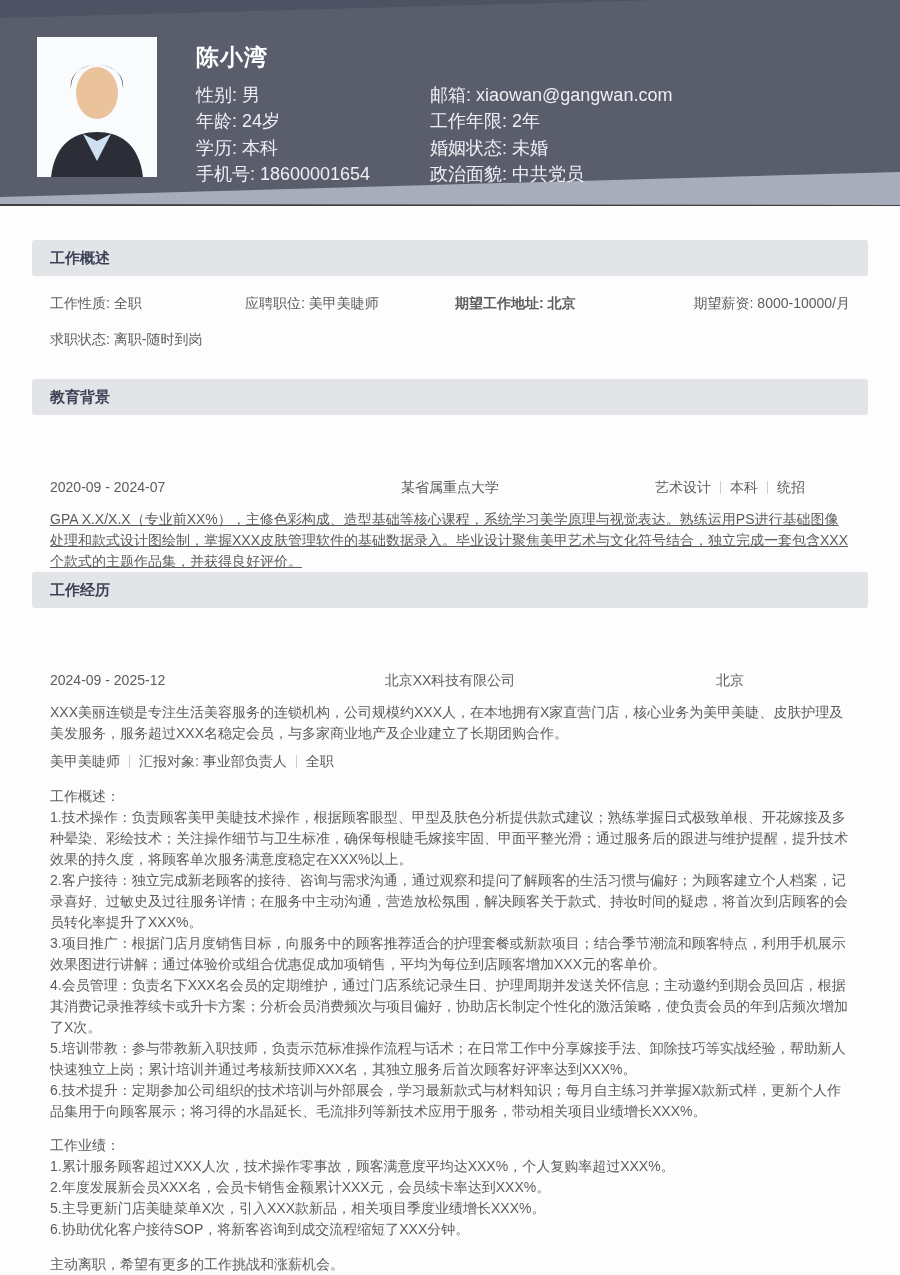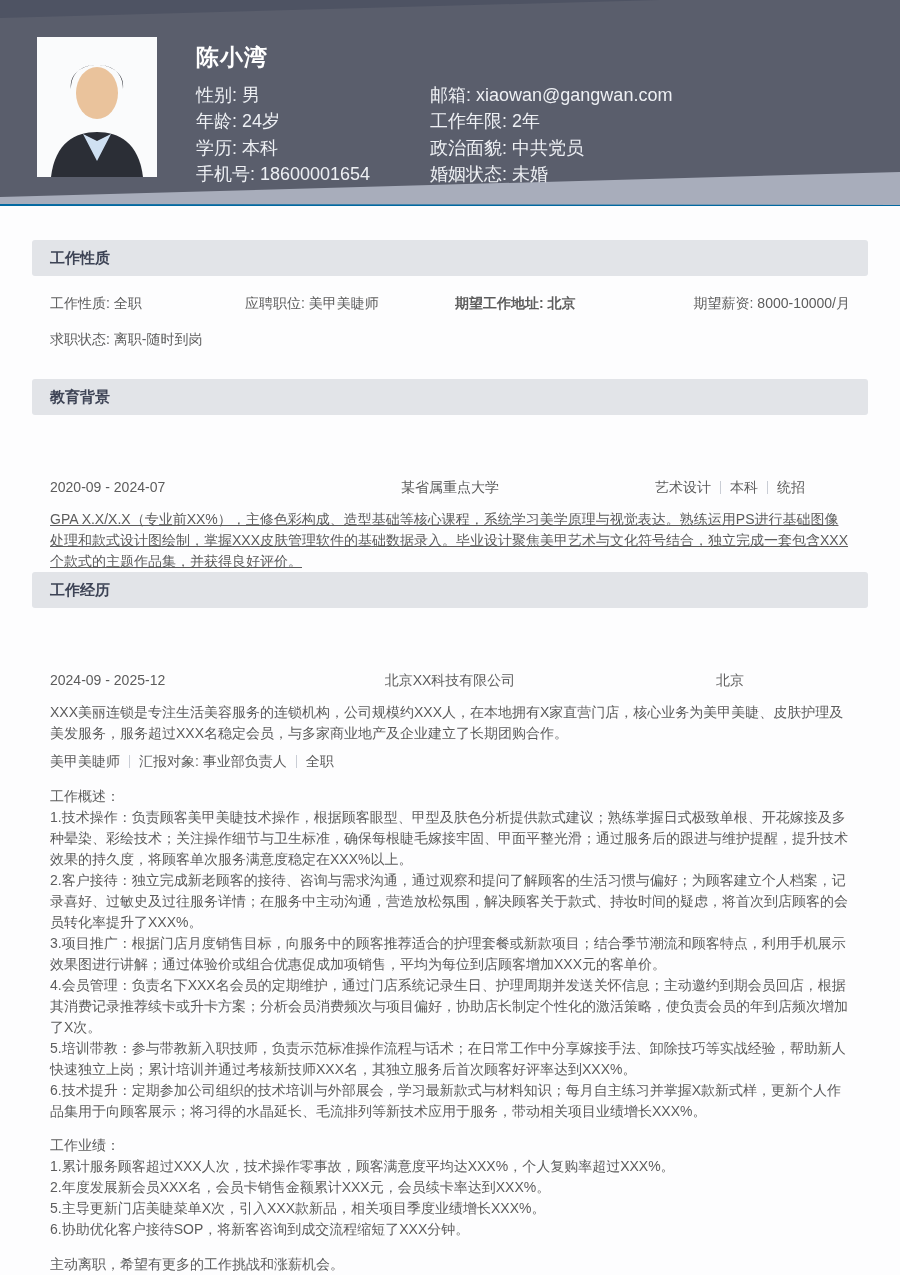--- a/index.html
+++ b/index.html
@@ -5,21 +5,21 @@
   html, body { margin: 0; padding: 0; }
   body {
     width: 900px; height: 1275px;
     overflow: hidden;
     background: var(--page-bg, #fdfdfe);
     font-family: "Liberation Sans", "DejaVu Sans", sans-serif;
     color: var(--body-text, #5c5c5c);
   }
 
   
-  .header { position: relative; height: 206px; background: #0369a1; }
+  .header { position: relative; height: 206px; background: #404040; }
   .header-main {
     position: absolute; inset: 0;
     background: var(--header-bg, #5a5e6c);
     clip-path: polygon(0 0, 100% 0, 100% 173px, 0 200px);
   }
   .header-wedge {
     position: absolute; inset: 0;
     background: var(--header-wedge, #4e5363);
     clip-path: polygon(0 0, 660px 0, 0 18px);
   }
@@ -107,28 +107,28 @@
   <div class="hcols">
     <div class="hcol-left">
       <div class="hfield"><span>性别: </span><span>男</span></div>
       <div class="hfield"><span>年龄: </span><span>24岁</span></div>
       <div class="hfield"><span>学历: </span><span>本科</span></div>
       <div class="hfield"><span>手机号: </span><span>18600001654</span></div>
     </div>
     <div class="hcol-right">
       <div class="hfield"><span>邮箱: </span><span>xiaowan@gangwan.com</span></div>
       <div class="hfield"><span>工作年限: </span><span>2年</span></div>
+      <div class="hfield"><span>婚姻状态: </span><span>未婚</span></div>
       <div class="hfield"><span>政治面貌: </span><span>中共党员</span></div>
-      <div class="hfield"><span>婚姻状态: </span><span>未婚</span></div>
     </div>
   </div>
 </div>
 
 <div class="bar bar-intent">
-  <span class="bar-title">工作性质</span>
+  <span class="bar-title">工作概述</span>
 </div>
 <div class="intent-row1">
   <span class="g1"><span>工作性质: </span><span>全职</span></span>
   <span class="g2"><span>应聘职位: </span><span>美甲美睫师</span></span>
   <span class="g3"><span>期望工作地址: </span><span>北京</span></span>
   <span class="g4"><span>期望薪资: </span><span>8000-10000/月</span></span>
 </div>
 <div class="intent-row2">
   <span>求职状态: </span><span>离职-随时到岗</span>
 </div>

